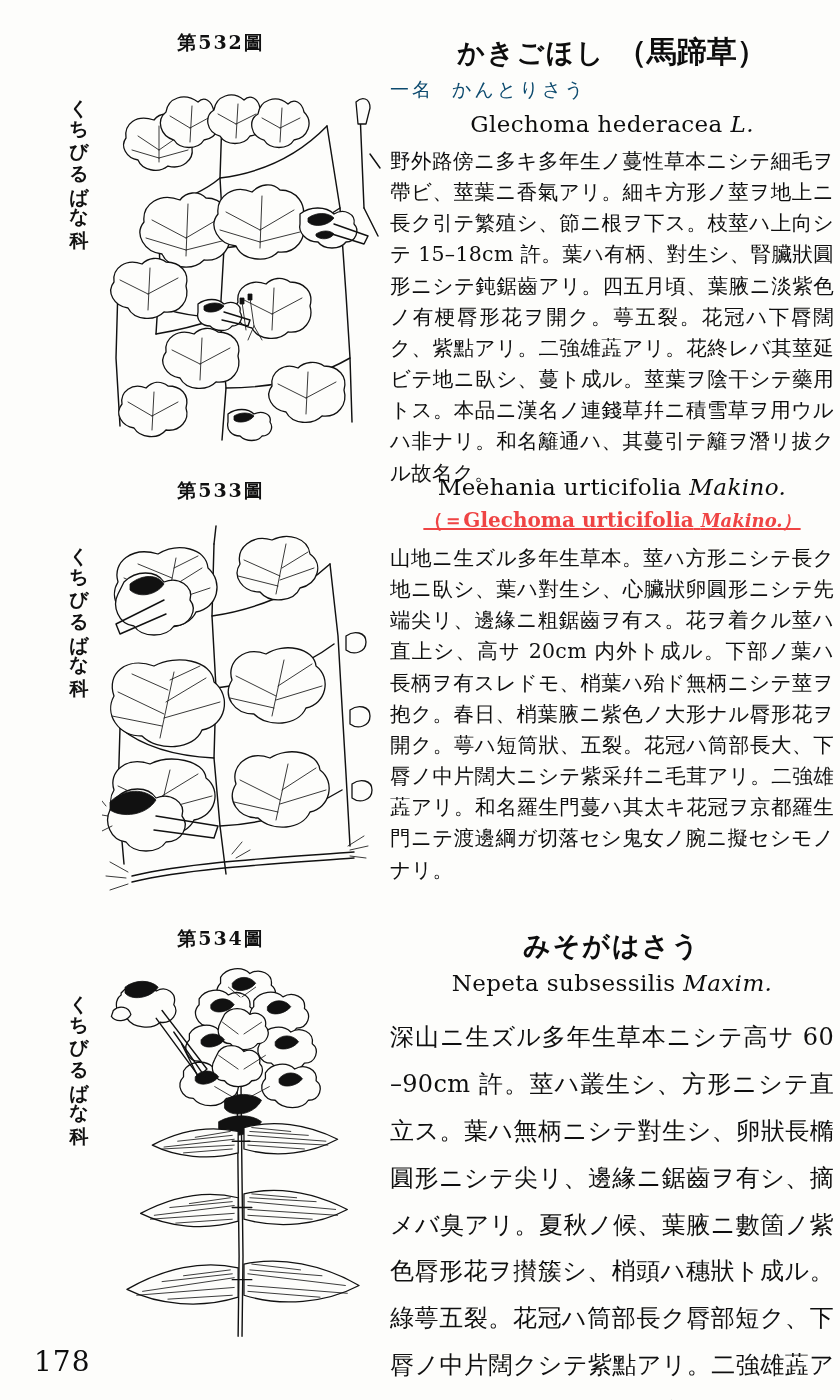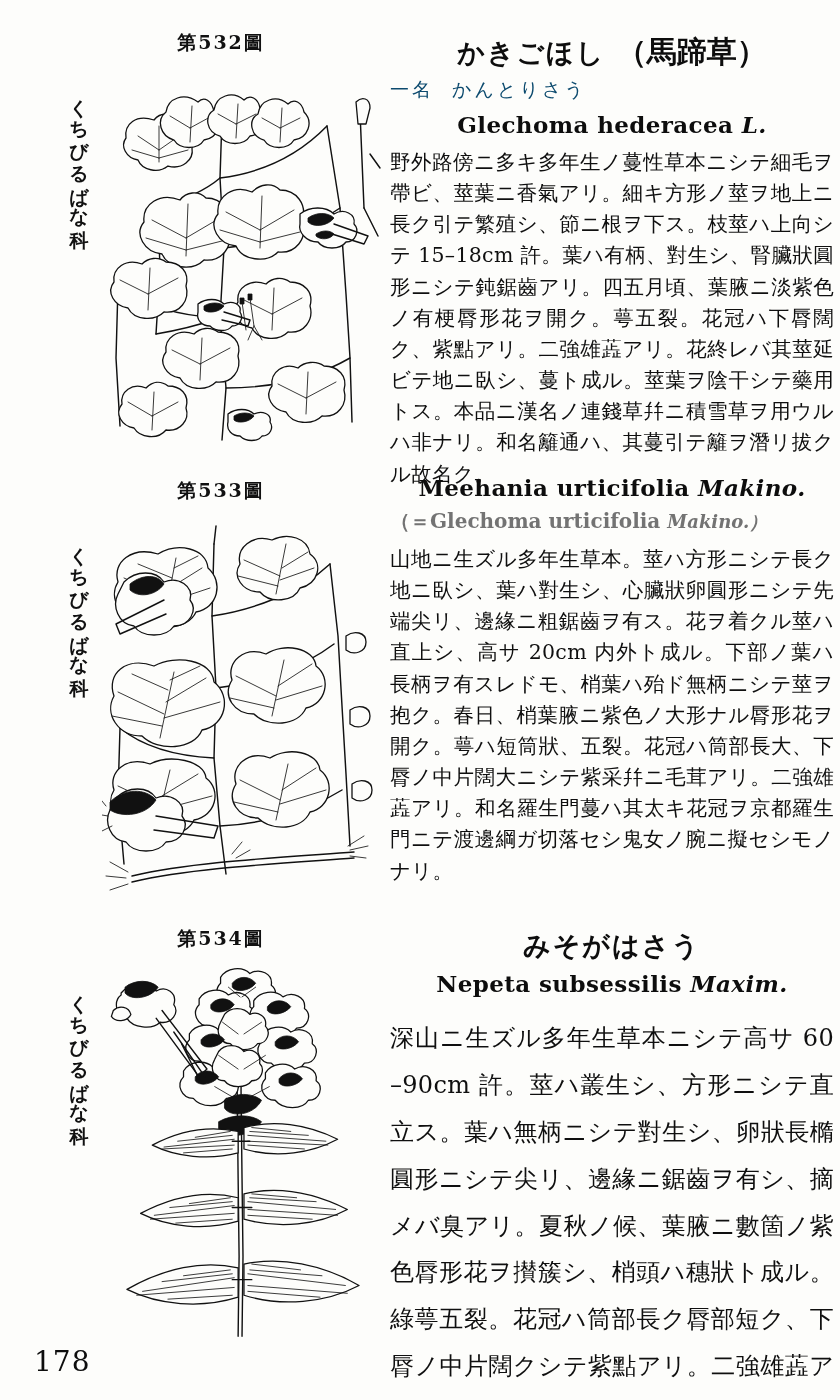--- a/index.html
+++ b/index.html
@@ -102,33 +102,34 @@
     font-size: 19px;
     font-weight: 400;
     letter-spacing: 3px;
     margin: 7px 0 0 0;
     color: #0c4a6e;
   }
   .sci-name {
     text-align: center;
     font-family: "DejaVu Serif", "Liberation Serif", serif;
     font-size: 23px;
-    font-weight: 700;
+    font-weight: 400;
     letter-spacing: 0.4px;
     margin: 8px 0 0 0;
     color: #0d0d0d;
   }
   .sci-name .auth { font-style: italic; }
   .sci-syn {
-    text-align: left;
+    text-align: center;
     font-family: "DejaVu Serif", "Liberation Serif", serif;
     font-size: 20px;
     font-weight: 700;
     margin: 7px 0 0 0;
-    color: #737373;
+    color: #ef4444;
+    text-decoration: underline;
   }
   .sci-syn .auth { font-style: italic; font-size: 18px; }
 
   .body-text {
     font-family: "DejaVu Serif", "Liberation Serif", serif;
     font-size: 20.5px;
     font-weight: 400;
     color: #0f0f0f;
     text-align: justify;
     text-justify: inter-character;

